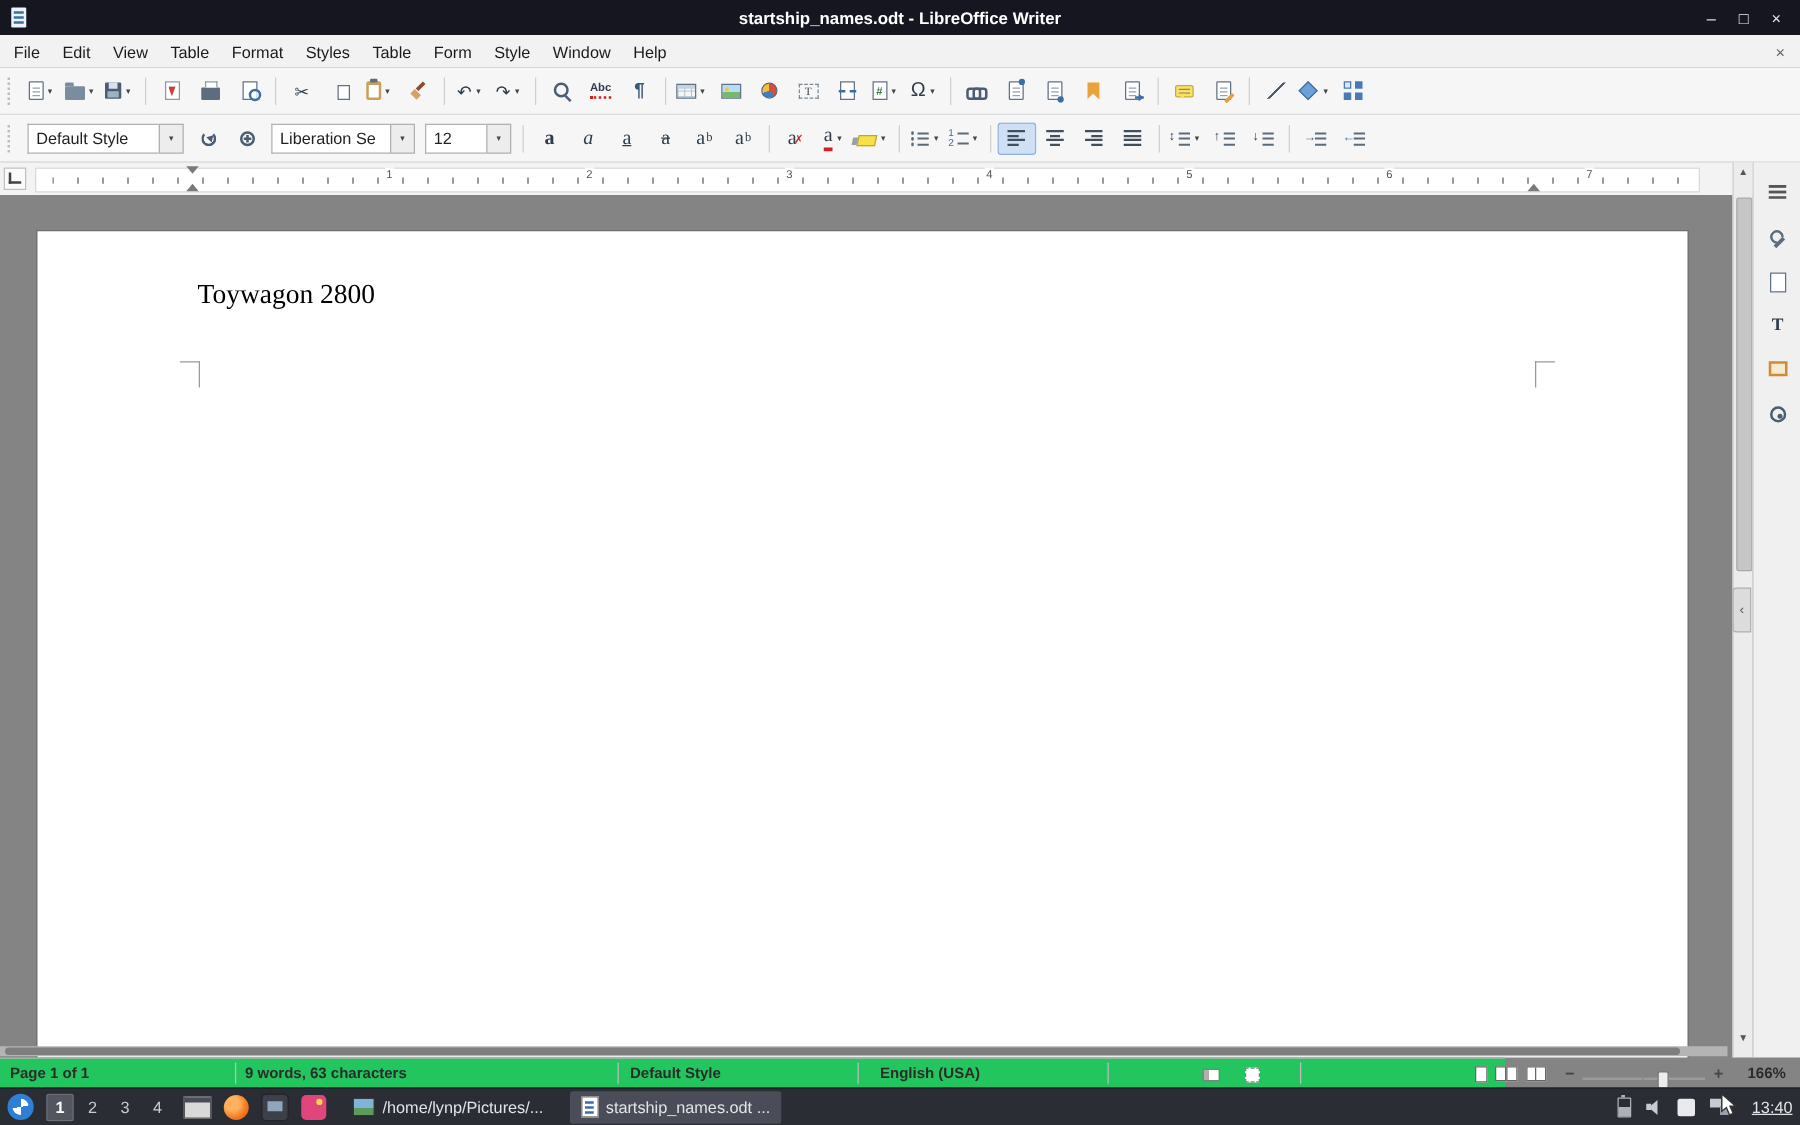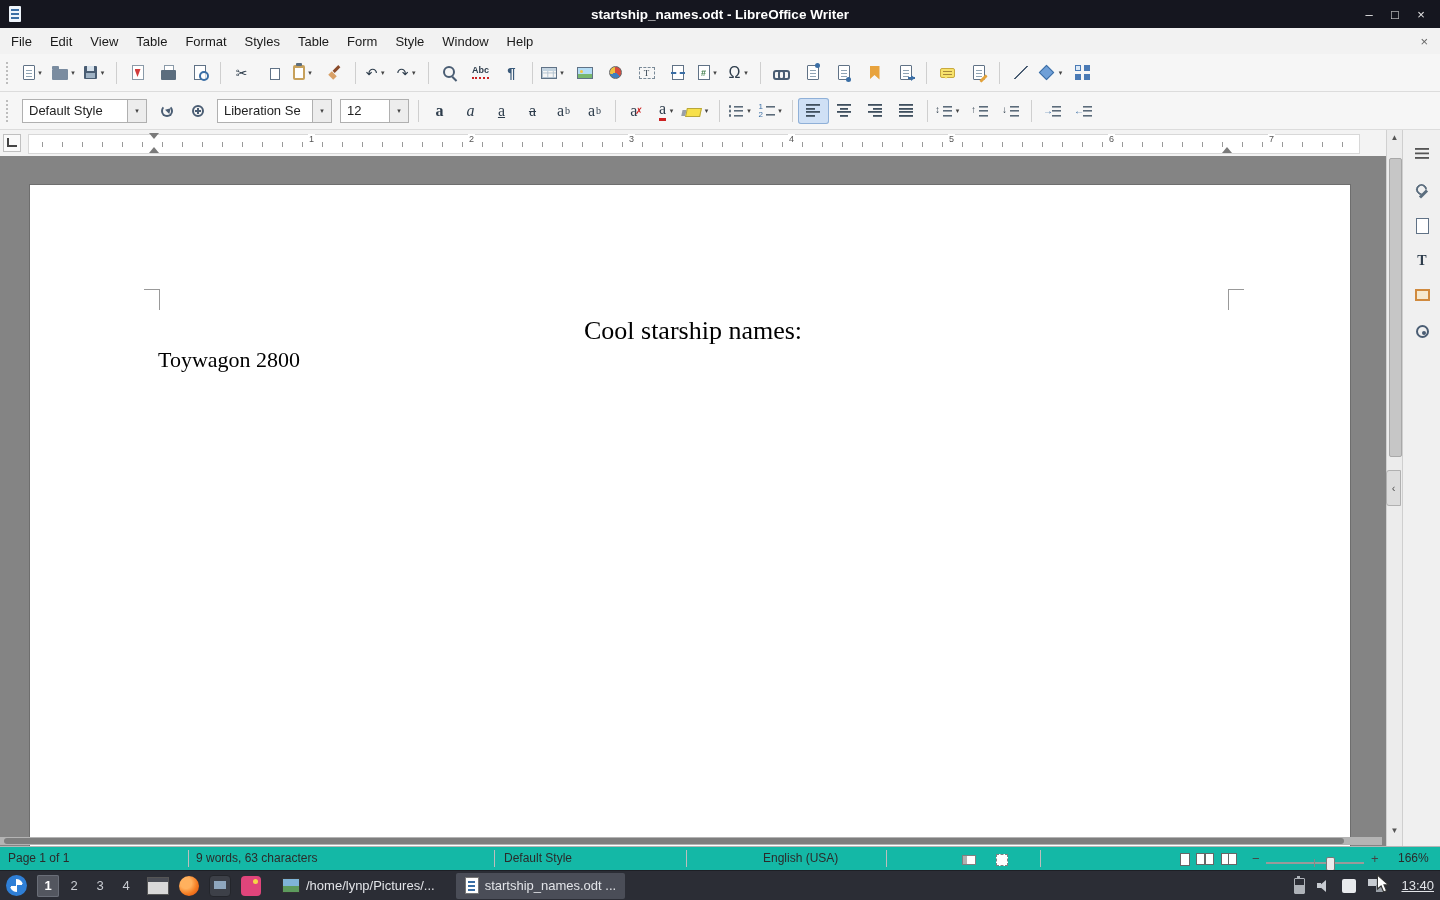--- a/index.html
+++ b/index.html
@@ -163,22 +163,22 @@
   .s-menu{width:14px;height:11px;background:linear-gradient(#555 2px,transparent 2px);background-size:14px 4.5px;}
   .s-wrench{width:15px;height:15px;}
   .s-wrench::before{content:"";position:absolute;left:7px;top:5px;width:3px;height:10px;background:#5b6d7e;transform:rotate(45deg);}
   .s-wrench::after{content:"";position:absolute;left:1px;top:0;width:7px;height:7px;border:2px solid #5b6d7e;border-radius:50%;border-bottom-color:transparent;transform:rotate(-45deg);}
   .s-page{width:13px;height:16px;background:#fff;border:1px solid #607286;}
   .s-styles{position:relative;font-family:"Liberation Serif",serif;font-size:14px;font-weight:bold;color:#2e3d4c;}
   .s-gallery{width:15px;height:12px;border:2px solid #d08a3e;background:#f5e9d0;}
   .s-nav{width:13px;height:13px;border:2px solid #4a5d73;border-radius:50%;}
   .s-nav::after{content:"";position:absolute;left:4px;top:4px;width:4px;height:4px;background:#4a5d73;border-radius:50%;}
   
-  .statusbar{position:absolute;top:846px;left:0;width:1440px;height:24px;background:#14b8a6;border-top:1px solid #b5b5b5;
-       font-size:12px;color:#2b2b2b;box-sizing:border-box;}
+  .statusbar{position:absolute;top:846px;left:0;width:1204px;height:24px;background:#22c55e;border-top:1px solid #b5b5b5;
+       font-size:12px;color:#2b2b2b;box-sizing:border-box;font-weight:bold;}
   .sbt{position:absolute;top:4px;white-space:nowrap;}
   .sbd{position:absolute;top:3px;width:1px;height:17px;background:#bdbdbd;}
   .sb-ins{position:absolute;left:962px;top:8px;width:12px;height:8px;border:1px solid #808080;background:linear-gradient(90deg,#b0b0b0 4px,#fff 4px);}
   .sb-sel{position:absolute;left:996px;top:7px;width:10px;height:10px;border:1px dashed #808080;background:#fff;}
   .pv{position:absolute;top:6px;}
   .pv-s{left:1180px;width:8px;height:11px;border:1px solid #666;background:#fff;}
   .pv-m{left:1196px;width:7px;height:10px;border:1px solid #666;background:#fff;}
   .pv-m::after{content:"";position:absolute;left:8px;top:-1px;width:7px;height:10px;border:1px solid #666;background:#fff;}
   .pv-b{left:1221px;width:14px;height:10px;border:1px solid #666;background:#fff;}
   .pv-b::after{content:"";position:absolute;left:6px;top:0;width:1px;height:10px;background:#666;}
@@ -500,21 +500,20 @@
     <span class="rnum" style="left:1268px;">7</span>
     <span class="indL1"></span>
     <span class="indL2"></span>
     <span class="indR"></span>
   </div>
 
   <div class="docarea">
     <div class="page">
       <span class="mark-l"></span>
       <span class="mark-r"></span>
-      <div class="doc-title">Cool starship names:</div>
       <div class="doc-par">Toywagon 2800</div>
     </div>
     <div class="hscroll">
       <div class="hthumb"></div>
     </div>
   </div>
 
   <div class="vscroll">
     <span class="varr up">▲</span>
     <div class="vthumb"></div>
@@ -543,21 +542,21 @@
       </div>
   </div>
 
   <div class="statusbar">
     <span class="sbt" style="left:8px;">Page 1 of 1</span>
     <span class="sbd" style="left:188px;"></span>
     <span class="sbt" style="left:196px;">9 words, 63 characters</span>
     <span class="sbd" style="left:494px;"></span>
     <span class="sbt" style="left:504px;">Default Style</span>
     <span class="sbd" style="left:686px;"></span>
-    <span class="sbt" style="left:763px;">English (USA)</span>
+    <span class="sbt" style="left:704px;">English (USA)</span>
     <span class="sbd" style="left:886px;"></span>
     <span class="sb-ins"></span>
     <span class="sb-sel"></span>
     <span class="sbd" style="left:1040px;"></span>
     <span class="pv pv-s"></span>
     <span class="pv pv-m"></span>
     <span class="pv pv-b"></span>
     <span class="zoomctl zo">−</span>
     <div class="ztrack">
       <div class="zthumb"></div>

